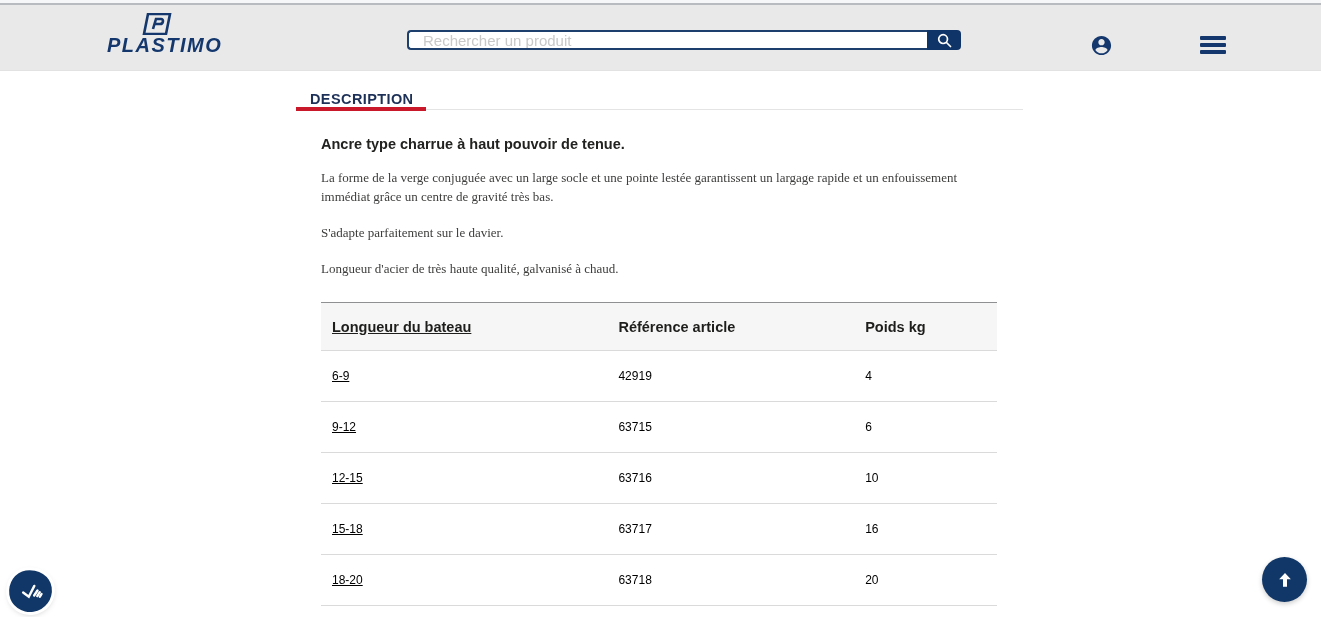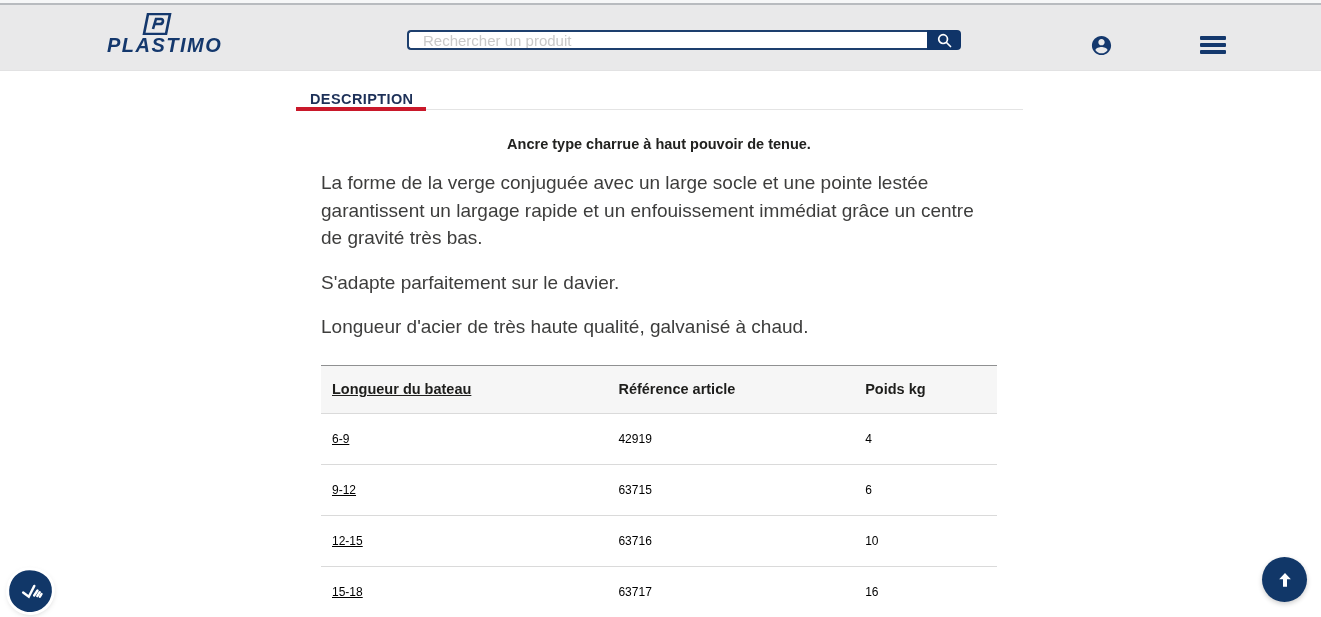--- a/index.html
+++ b/index.html
@@ -131,27 +131,27 @@
   
   .content {
     margin-left: 321px;
     width: 676px;
   }
   .lead {
     margin-top: 26px;
     font-size: 14.5px;
     font-weight: 700;
     color: #222220;
-    text-align: center;
   }
   .content p.para {
     margin-top: 17px;
-    font-size: 19px;
+    font-size: 13px;
     line-height: 1.45;
     color: #3d3d3c;
+    font-family: Liberation Serif, serif;
   }
 
   
   .spec-table {
     margin-top: 24px;
     width: 676px;
     border-collapse: collapse;
     table-layout: fixed;
   }
   .spec-table col.c1 { width: 44%; }

